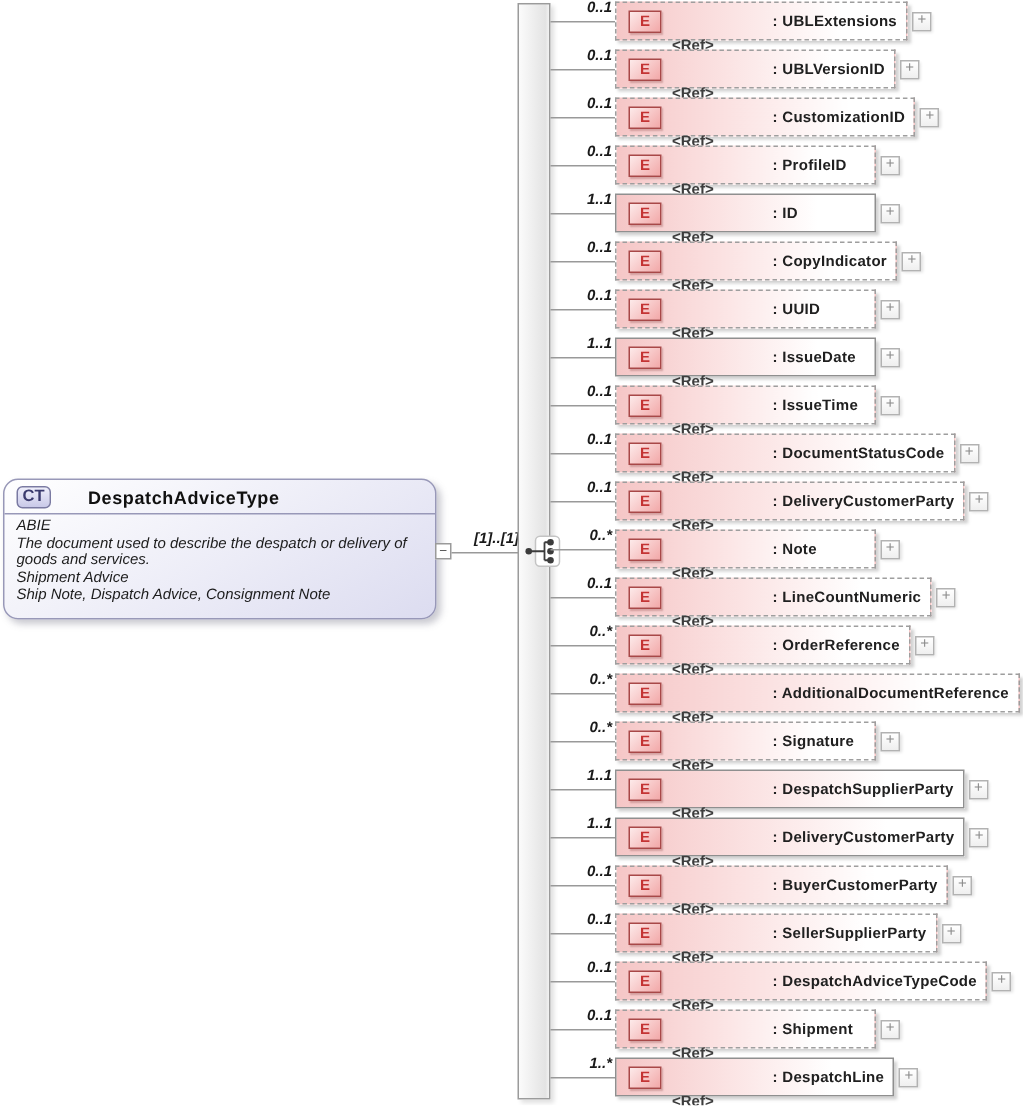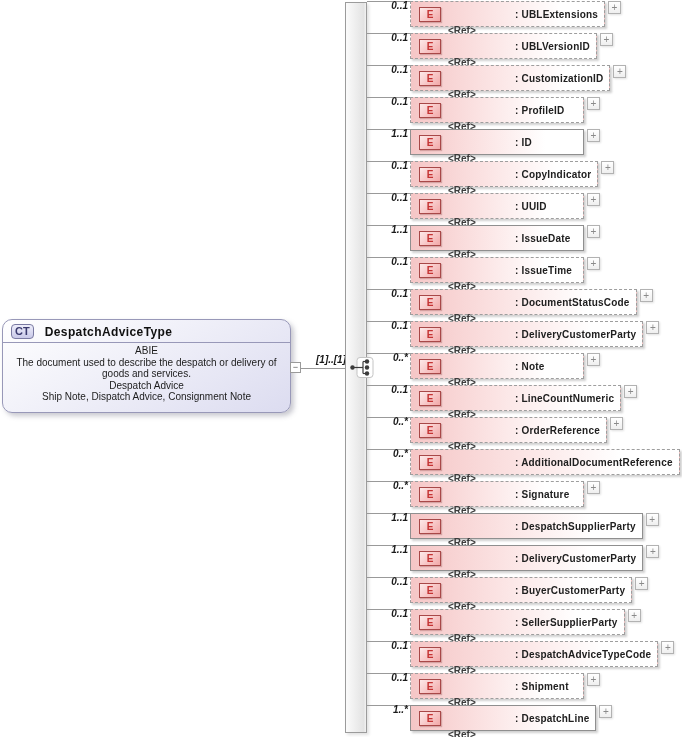--- a/index.html
+++ b/index.html
@@ -4,44 +4,44 @@
 <style>
   html,body{margin:0;padding:0;background:#fff;}
   body{width:682px;height:737px;font-family:"Liberation Sans",sans-serif;}
   #canvas{position:relative;width:682px;height:737px;background:#fff;overflow:hidden;}
 
   
   .ctbox{position:absolute;left:2px;top:319px;width:289px;height:94px;box-sizing:border-box;
     border:1px solid var(--root-border);border-radius:10px;
     background:linear-gradient(150deg,#ffffff 0%,#ececf7 55%,var(--root-lavender) 100%);
     box-shadow:3px 3px 5px rgba(100,100,120,.35);}
-  .cthead{display:flex;align-items:center;gap:11px;padding:4px 8px 3px 8px;border-bottom:1px solid var(--root-border);}
+  .cthead{display:flex;align-items:center;gap:25px;padding:4px 8px 3px 8px;border-bottom:1px solid var(--root-border);}
   .ctbadge{font-size:11px;font-weight:bold;color:#3a3a6e;border:1px solid #7a7aa2;border-radius:4px;
     padding:0 3px;line-height:13px;background:linear-gradient(#eeeefb,#c9c9e8);}
   .cttitle{font-size:12px;font-weight:bold;color:#101010;letter-spacing:.4px;}
-  .ctbody{padding:2px 8px 0 8px;font-size:10px;line-height:11.5px;color:#1c1c1c;text-align:center;}
+  .ctbody{padding:2px 8px 0 8px;font-size:10px;font-style:italic;line-height:11.5px;color:#1c1c1c;}
 
   
   .minusbox{position:absolute;left:290px;top:362px;width:11px;height:11px;box-sizing:border-box;
     border:1px solid #9a9a9a;background:#fff;color:#555;font-size:9px;line-height:9px;
     display:flex;align-items:center;justify-content:center;}
 
   
   .rootline{position:absolute;left:301px;top:368px;width:49px;height:1px;background:var(--line-gray);}
   .occur{position:absolute;left:300px;top:354px;width:46px;text-align:right;
     font-size:10px;font-weight:bold;font-style:italic;color:#1a1a1a;}
 
   
   .bar{position:absolute;left:345px;top:2px;width:22px;height:731px;box-sizing:border-box;
     border:1px solid #9b9b9b;background:linear-gradient(to right,#fbfbfb,#e3e3e3 88%,#f2f2f2);
     box-shadow:2px 2px 3px rgba(0,0,0,.12);}
   .seqicon{position:absolute;left:349px;top:356px;}
 
   
-  .row{position:absolute;left:367px;height:26px;display:flex;align-items:flex-start;}
+  .row{position:absolute;left:367px;height:26px;display:flex;align-items:center;}
   .card{position:absolute;left:0;top:-1px;width:41px;text-align:right;
     font-size:10px;font-weight:bold;font-style:italic;color:#1a1a1a;white-space:nowrap;}
   .hline{width:43px;height:1px;background:var(--line-gray);flex:none;}
   .ebox{display:flex;align-items:center;height:26px;box-sizing:border-box;
     padding:0 6px 0 8px;white-space:nowrap;
     background:linear-gradient(to right,var(--element-pink) 0%,#fbe3e3 40%,#ffffff 78%);
     box-shadow:2px 2px 2px rgba(120,120,120,.35);}
   .optional .ebox{border:1px dashed #9e9e9e;}
   .required .ebox{border:1px solid var(--element-border);}
   .ebadge{flex:none;width:20px;height:13px;display:flex;align-items:center;justify-content:center;
@@ -61,21 +61,21 @@
 <div id="canvas">
 
   <div class="ctbox">
     <div class="cthead">
       <span class="ctbadge">CT</span>
       <span class="cttitle">DespatchAdviceType</span>
     </div>
     <div class="ctbody">
       <div>ABIE</div>
       <div>The document used to describe the despatch or delivery of goods and services.</div>
-      <div>Despatch Advice</div>
+      <div>Shipment Advice</div>
       <div>Ship Note, Dispatch Advice, Consignment Note</div>
     </div>
   </div>
 
   <div class="minusbox">−</div>
 
   <div class="rootline"></div>
   <div class="occur">[1]..[1]</div>
 
   <div class="bar"></div>

